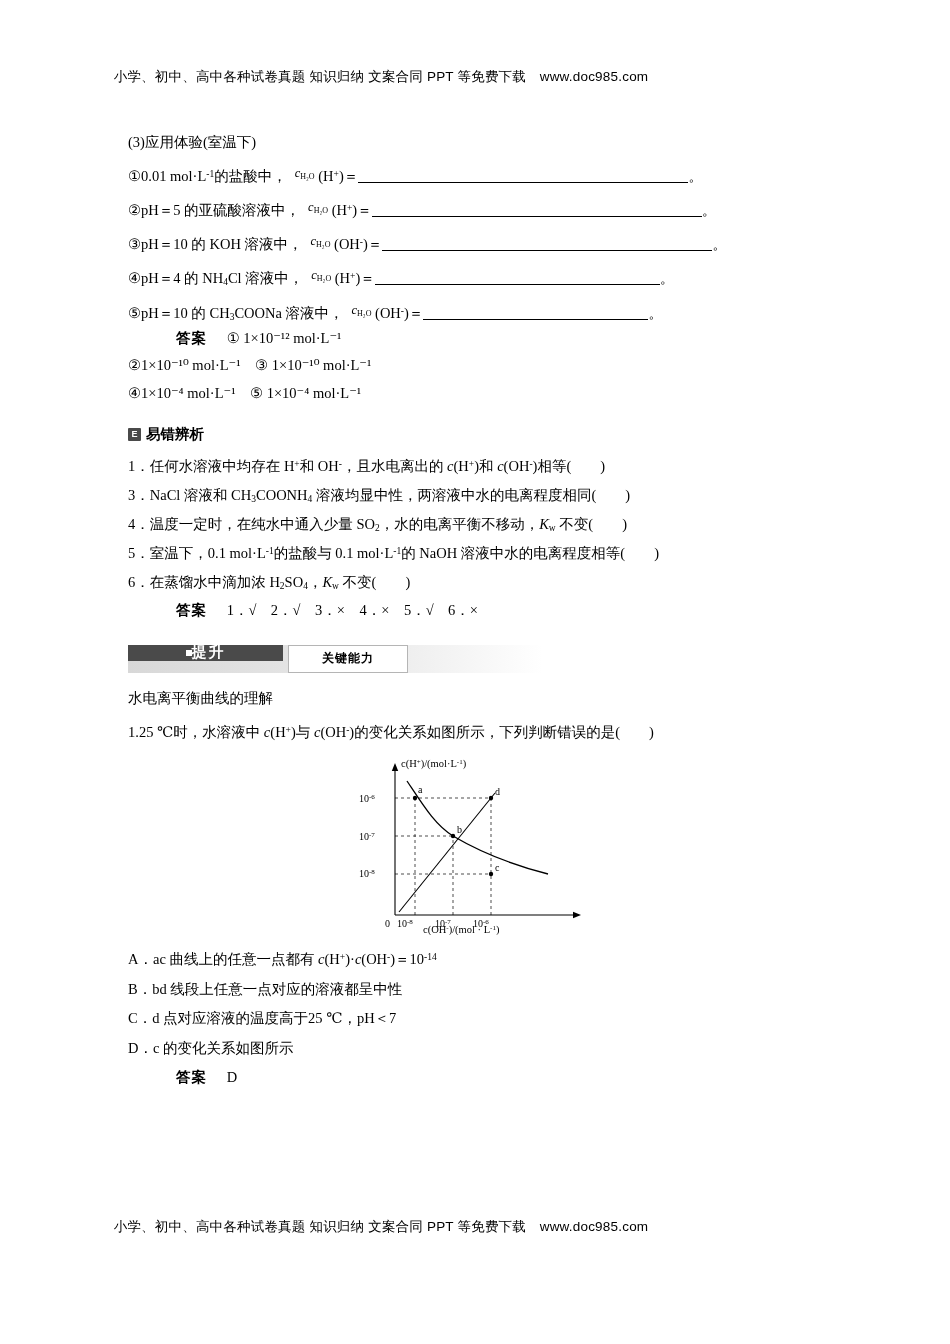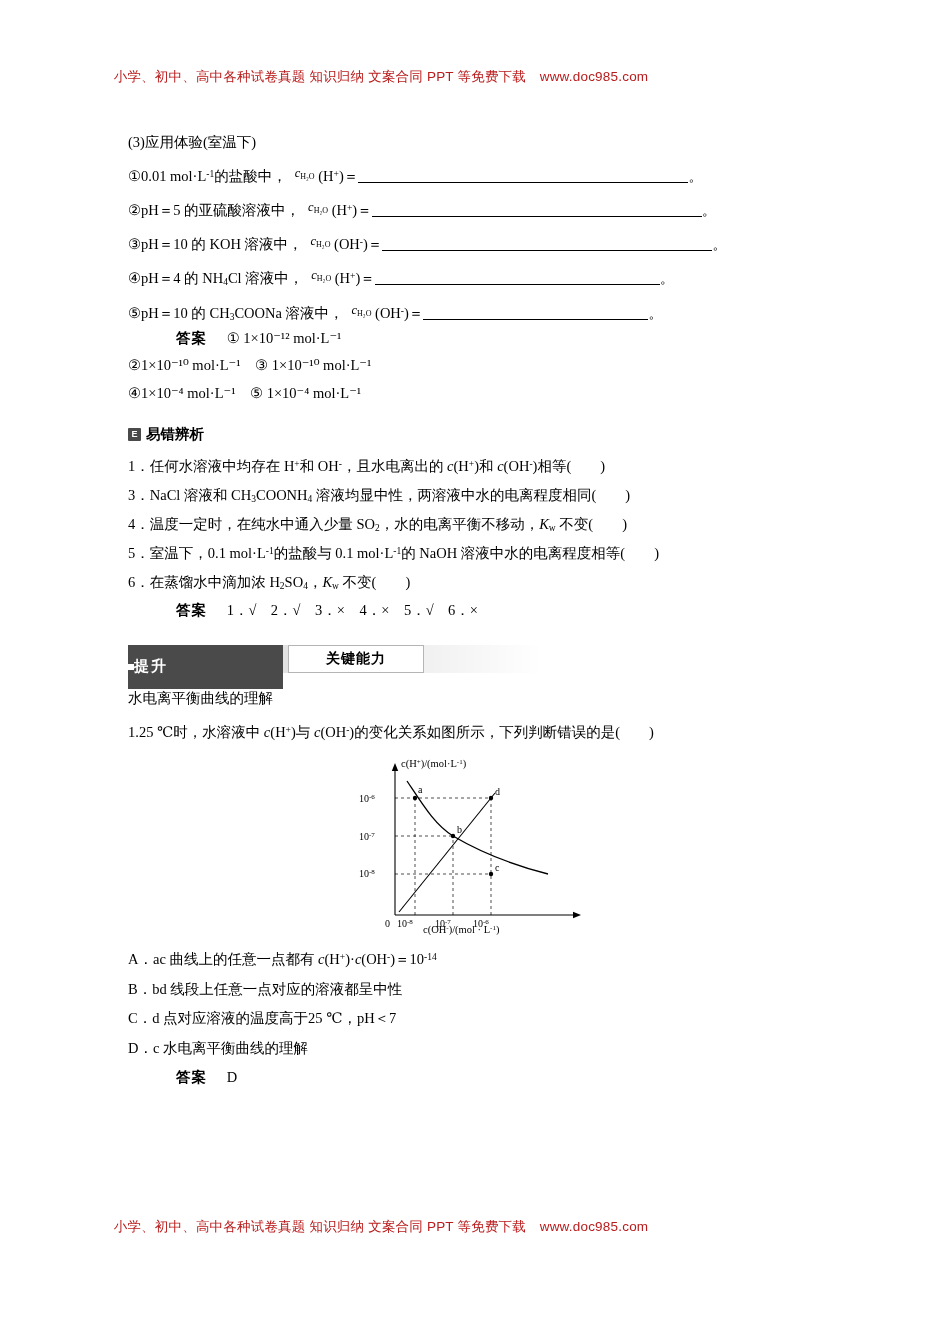--- a/index.html
+++ b/index.html
@@ -21,21 +21,21 @@
     height: 1344px;
     box-sizing: border-box;
   }
   .watermark {
     position: absolute;
     left: 0;
     width: 762px;
     text-align: center;
     font-family: "Liberation Sans", sans-serif;
     font-size: 13.5px;
-    color: #b91c1c;
+    color: #000000;
     letter-spacing: 0.2px;
   }
   .wm-top { top: 68px; }
   .wm-bottom { top: 1218px; }
 
   .content {
     position: absolute;
     left: 128px;
     top: 132px;
     width: 700px;
@@ -121,44 +121,44 @@
     margin-top: 20px;
     margin-bottom: 16px;
     width: 415px;
     height: 28px;
     position: relative;
     background: linear-gradient(to right, #d8d8d8 0%, #e8e8e8 55%, #ffffff 100%);
   }
   .banner-dark {
     position: absolute;
     left: 0; top: 0;
-    width: 155px; height: 44px;
+    width: 155px; height: 16px;
     background: #4a4a4a;
     color: #ffffff;
     font-family: "Liberation Sans", sans-serif;
     font-weight: bold;
     font-size: 15px;
     display: flex;
     align-items: center;
-    justify-content: flex-start;
+    justify-content: center;
     letter-spacing: 2px;
   }
   .banner-dark .dot {
     width: 6px; height: 6px; background: #fff; display: inline-block;
   }
   .banner-label {
     position: absolute;
     left: 160px; top: 0;
-    width: 136px; height: 28px;
+    width: 120px; height: 28px;
     background: #ffffff;
     border: 1px solid #b5b5b5;
     box-sizing: border-box;
     font-family: "Liberation Sans", sans-serif;
     font-weight: bold;
-    font-size: 14px;
+    font-size: 12px;
     display: flex;
     align-items: center;
     justify-content: center;
     letter-spacing: 1px;
   }
 
   .subtitle {
     font-size: 14.5px;
     font-weight: normal;
     font-family: "Liberation Sans", sans-serif;
@@ -310,21 +310,21 @@
         <text x="172" y="116" font-size="10">c</text>
         <text x="172" y="40" font-size="10">d</text>
       </svg>
     </div>
 
     <div class="opt">
       A．ac 曲线上的任意一点都有 <span class="ital">c</span>(H<span class="sup">+</span>)·<span class="ital">c</span>(OH<span class="sup">-</span>)＝10<span class="sup">-14</span>
     </div>
     <div class="opt">B．bd 线段上任意一点对应的溶液都呈中性</div>
     <div class="opt">C．d 点对应溶液的温度高于25 ℃，pH＜7</div>
-    <div class="opt">D．c 水电离平衡曲线的理解</div>
+    <div class="opt">D．c 的变化关系如图所示</div>
 
     <div class="ansrow">
       <span class="anslabel">答案</span>
       <span style="display:inline-block;width:16px"></span><span>D</span>
     </div>
 
   </div>
 </div>
 
 </body></html>

